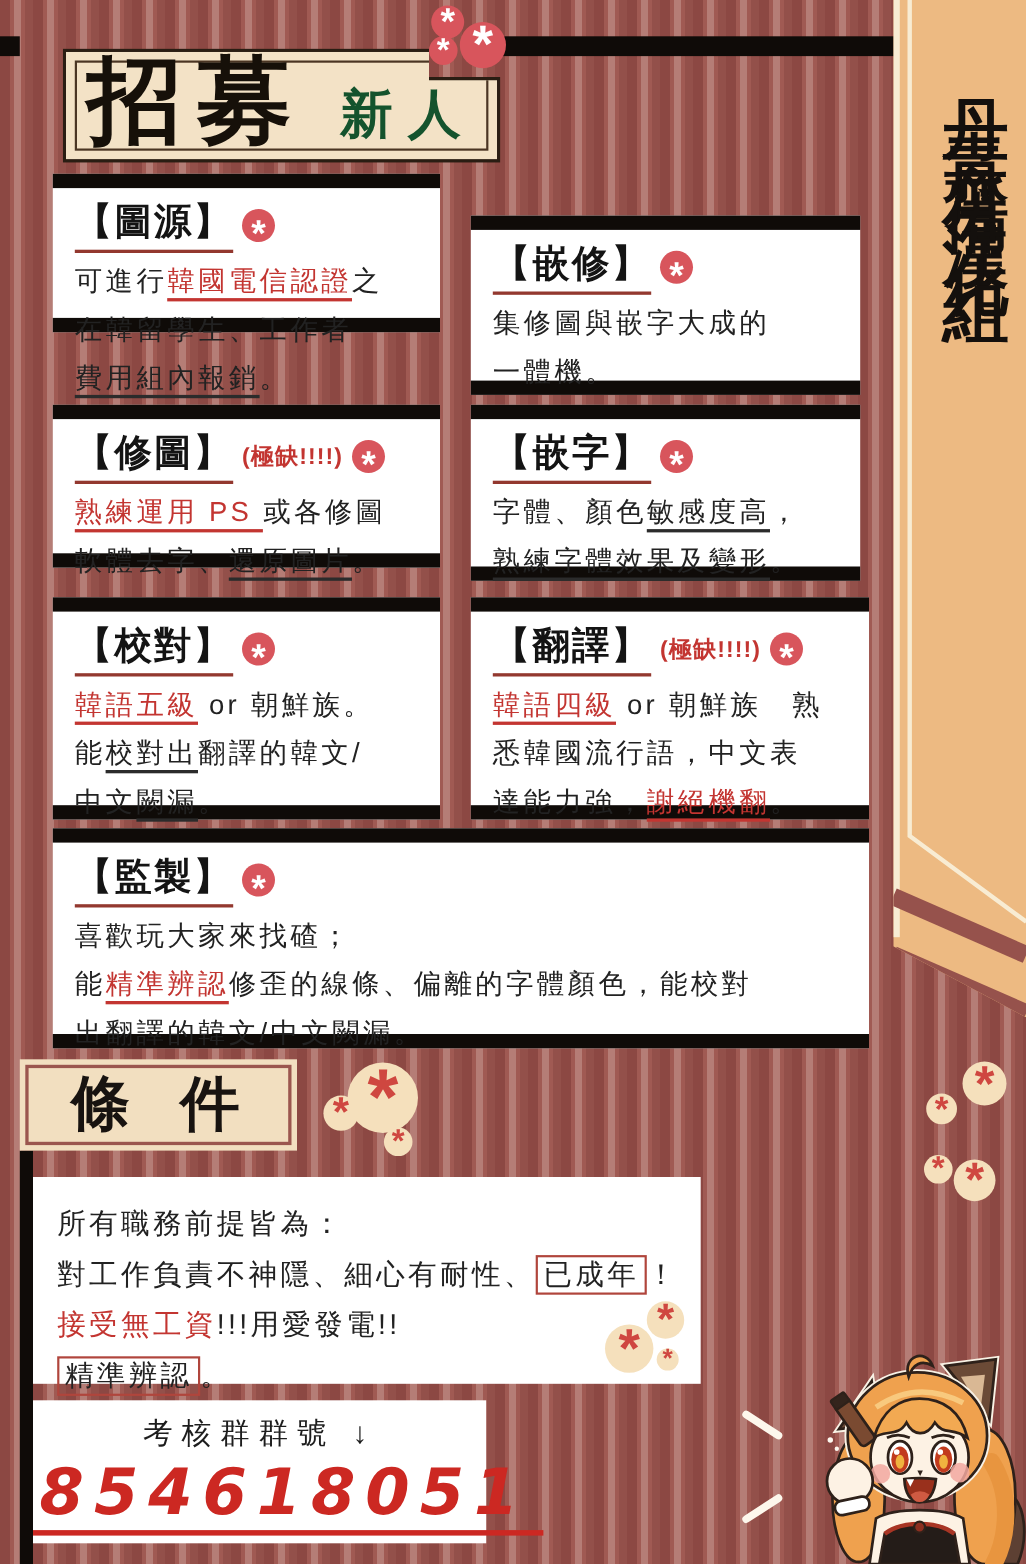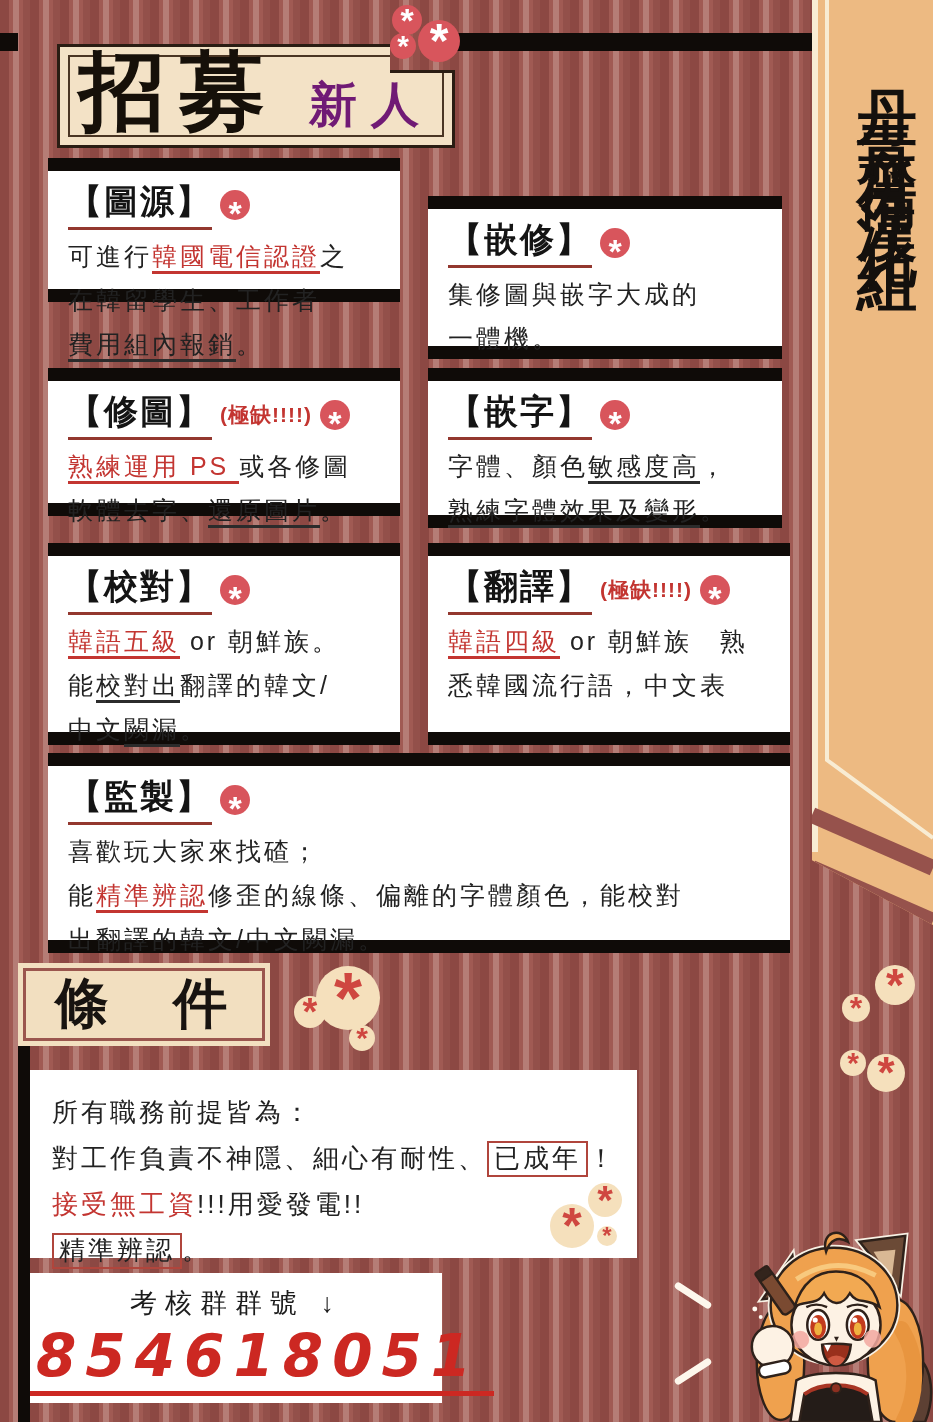--- a/index.html
+++ b/index.html
@@ -22,21 +22,21 @@
   .hd-outer{position:absolute;inset:0;background:#2a1d13;
     clip-path:polygon(0 0,333px 0,333px 26px,398px 26px,398px 104px,0 104px);}
   .hd-fill{position:absolute;inset:3px;background:#f3e2c6;
     clip-path:polygon(0 0,330px 0,330px 26px,392px 26px,392px 98px,0 98px);}
   .hd-line{position:absolute;inset:8px;border:2px solid #4a3523;}
   .hd-text{position:absolute;inset:0;display:flex;align-items:flex-end;justify-content:center;
     padding-bottom:10px;gap:30px;}
   #title-main{font-family:"Liberation Serif","DejaVu Serif",serif;font-weight:bold;
     font-size:86px;line-height:1;color:#161009;letter-spacing:14px;}
   #title-sub{font-family:"Liberation Serif","DejaVu Serif",serif;font-weight:bold;
-    font-size:48px;line-height:1;color:#701a75;letter-spacing:14px;padding-bottom:6px;}
+    font-size:48px;line-height:1;color:#14532d;letter-spacing:14px;padding-bottom:6px;}
   
   .flower{position:absolute;border-radius:50%;display:flex;align-items:center;justify-content:center;
     font-weight:bold;}
   .flower span{display:block;transform:translateY(28%);line-height:0;}
   .f-red{background:#d8555c;color:#fff;}
   .f-cream{background:#f5e0bc;color:#cf4740;}
   
   #side-banner{left:812px;top:0;width:121px;height:925px;background:#edba82;
     clip-path:polygon(0 0,100% 0,100% 100%,0 93%);}
   #side-banner svg{position:absolute;left:0;top:0;}
@@ -62,21 +62,21 @@
   .p-line{font-size:25px;color:#222;letter-spacing:3px;line-height:1.35;margin-top:10px;}
   .seg{padding-bottom:1px;}
   .ku{border-bottom:3px solid #2b2b2b;}
   .ru{color:#c33531;border-bottom:3px solid #c33531;}
   .r{color:#c33531;}
   .kbox{border:2px solid #b0453c;padding:0 5px 2px;}
   
   #cond-title-box{left:18px;top:963px;width:252px;height:83px;background:#f2dfc0;padding:5px;box-sizing:border-box;}
   #cond-title-inner{width:100%;height:100%;border:3px solid #9b564e;box-sizing:border-box;
     display:flex;align-items:center;justify-content:center;}
-  #cond-title{font-family:Liberation Mono, monospace;font-weight:bold;font-size:54px;
+  #cond-title{font-family:Liberation Serif, serif;font-weight:bold;font-size:54px;
     color:#181310;letter-spacing:16px;padding-left:10px;}
   
   #cond-box{left:30px;top:1070px;width:607px;height:188px;background:#fff;box-sizing:border-box;
     padding:14px 20px 4px 22px;}
   #cond-box .p-line{font-size:26px;margin-top:11px;}
   
   #qq-box{left:30px;top:1273px;width:412px;height:130px;background:#fff;box-sizing:border-box;
     text-align:center;padding-top:12px;}
   #qq-label{font-size:27px;color:#1d1d1d;letter-spacing:8px;}
   #qq-number{display:inline-block;margin-top:4px;font-family:"DejaVu Sans",sans-serif;
@@ -187,20 +187,21 @@
   <div class="panel" id="panel-5">
       <div class="p-head">
         <span class="p-title">【翻譯】</span>
         <span class="p-note">(極缺!!!!)</span>
         <span class="badge-inline">
           <span class="badge-glyph">*</span>
         </span>
       </div>
       <div class="p-line"><span class="seg ru">韓語四級</span><span class="seg k"> or 朝鮮族　熟</span></div>
       <div class="p-line"><span class="seg k">悉韓國流行語，中文表</span></div>
+      <div class="p-line"><span class="seg k">達能力強，</span><span class="seg ru">謝絕機翻</span><span class="seg k">。</span></div>
     </div>
   <div class="panel" id="panel-6">
       <div class="p-head">
         <span class="p-title">【監製】</span>
         <span class="badge-inline">
           <span class="badge-glyph">*</span>
         </span>
       </div>
       <div class="p-line"><span class="seg k">喜歡玩大家來找碴；</span></div>
       <div class="p-line"><span class="seg k">能</span><span class="seg ru">精準辨認</span><span class="seg k">修歪的線條、偏離的字體顏色，能校對</span></div>

